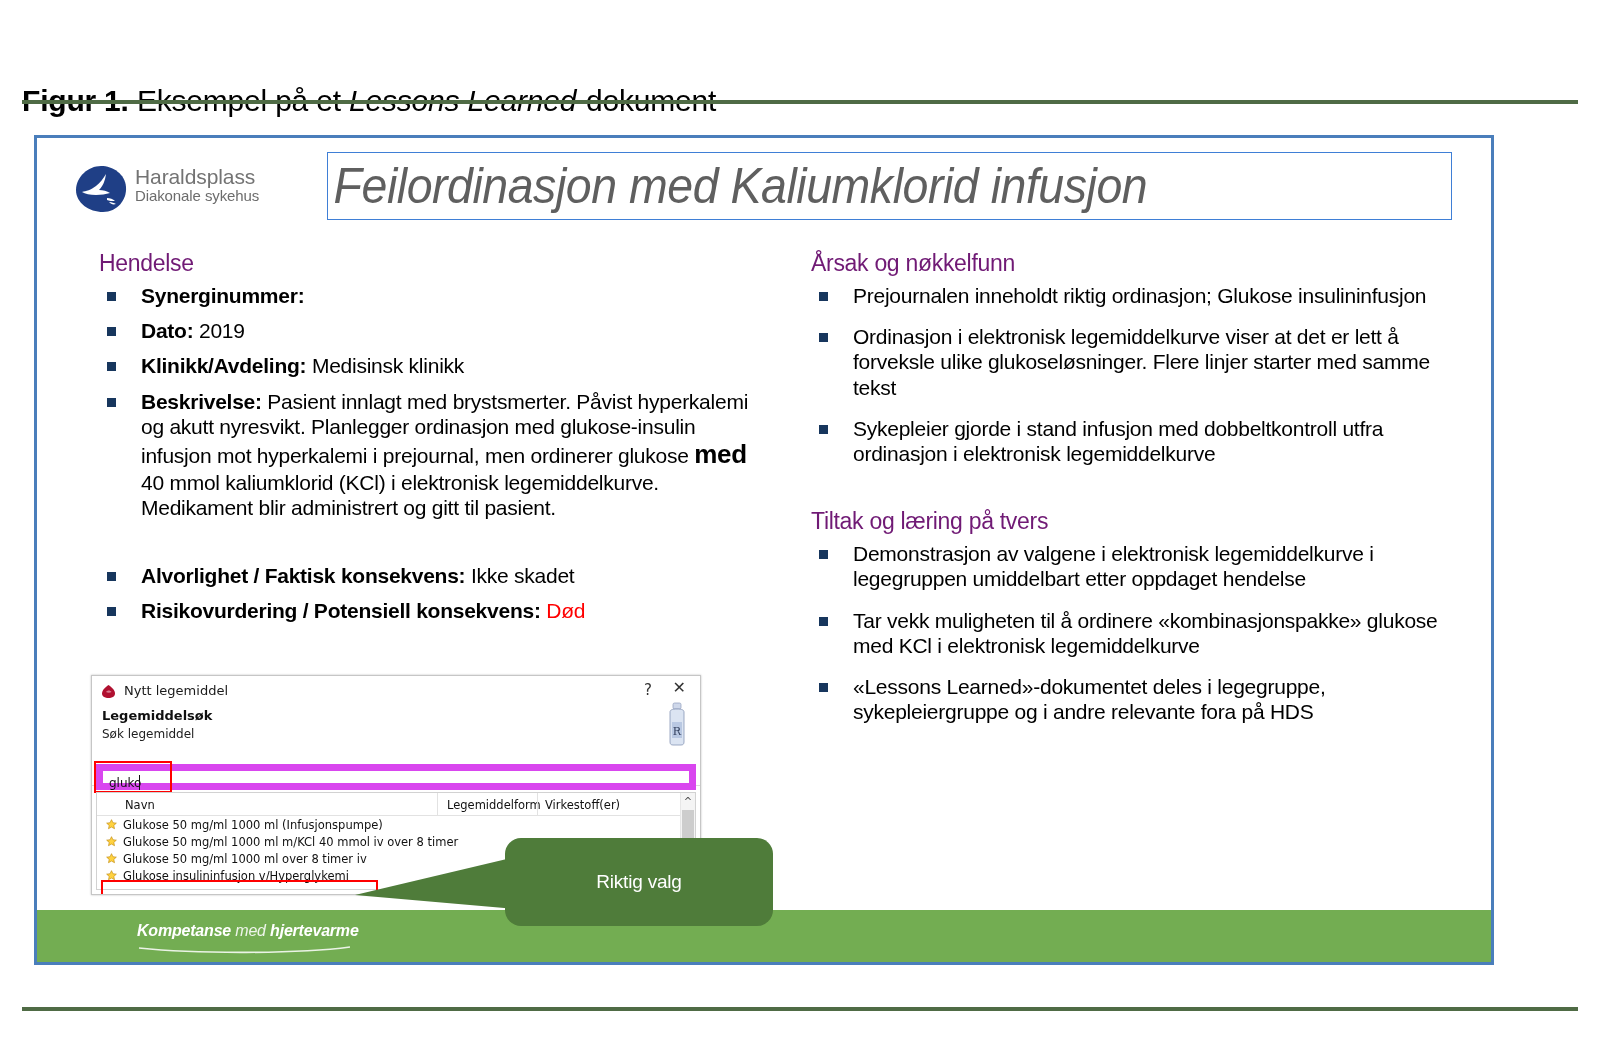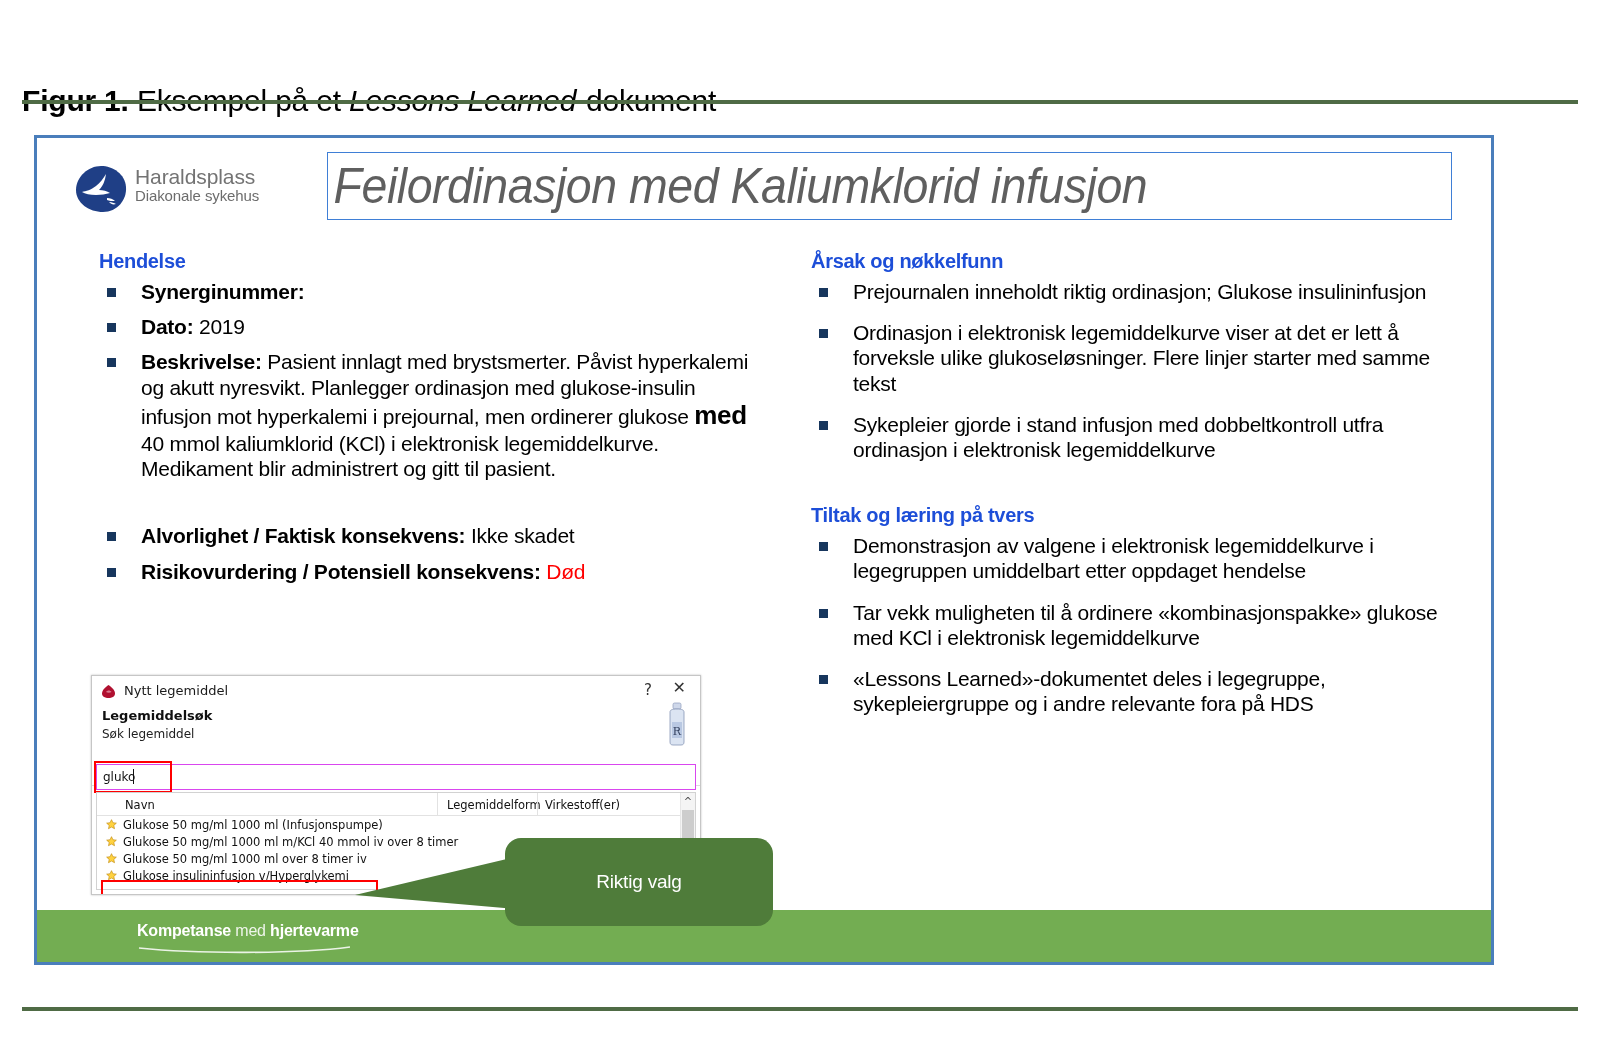--- a/index.html
+++ b/index.html
@@ -63,21 +63,21 @@
     padding-left:6px;
     letter-spacing:-0.5px;
   }
 
   
   .col{position:absolute;top:112px;}
   #col-left{left:58px;width:670px;}
   #col-right{left:770px;width:650px;}
 
   .sec-head{
-    color:#1d4ed8;font-weight:bold;font-size:20px;
+    color:#701a75;font-weight:normal;font-size:23px;
     margin:0 0 6px 4px;letter-spacing:-0.3px;
   }
   ul.bul{list-style:none;margin:0;padding:0;}
   ul.bul li{
     position:relative;
     padding-left:46px;
     margin-bottom:10px;
     font-size:21px;color:#000;
     line-height:1.20;
     letter-spacing:-0.25px;
@@ -129,21 +129,21 @@
   #dlg-sub-p{
     position:absolute;left:10px;top:21px;
     font-size:12px;color:#202020;
   }
   #rx-bottle{position:absolute;right:12px;top:-4px;width:22px;height:44px;}
   #dlg-div{position:absolute;left:0;right:0;top:79px;height:1px;background:#dcdcdc;}
 
   #search-row{position:absolute;left:4px;top:88px;right:4px;height:26px;}
   #search-input{
     position:absolute;left:0;top:0;right:0;height:26px;
-    border:1px solid #d946ef;background:#fff;box-sizing:border-box;
+    border:7px solid #d946ef;background:#fff;box-sizing:border-box;
   }
   #search-value{
     position:absolute;left:6px;top:5px;
     font-size:12px;color:#111;
   }
   #search-caret{
     position:absolute;left:36px;top:4px;width:1px;height:15px;background:#111;
   }
   #search-redbox{
     position:absolute;left:-2px;top:-3px;width:78px;height:32px;
@@ -198,21 +198,21 @@
     position:absolute;left:318px;top:713px;width:160px;height:62px;z-index:4;
   }
 
   
   #footer{
     position:absolute;left:0;right:0;bottom:0;height:52px;
     background:#73ad52;
   }
   #footer-slogan{
     position:absolute;left:100px;top:12px;
-    font-size:16px;color:#ffffff;font-weight:bold;
+    font-size:16px;color:#ffffff;font-style:italic;font-weight:bold;
     letter-spacing:-0.2px;
   }
   #footer-slogan .lite{font-weight:normal;opacity:.88;}
   #footer-swoosh{position:absolute;left:100px;top:34px;width:215px;height:10px;}
 </style>
 </head>
 <body>
 
 <div id="fig-caption">
   <span class="lbl">Figur 1.</span><span> Eksempel på et </span><span class="ital">Lessons Learned</span><span>-dokument</span>
@@ -240,20 +240,23 @@
   </div>
 
   <div class="col" id="col-left">
     <div class="sec-head">Hendelse</div>
     <ul class="bul">
       <li>
         <span class="b">Synerginummer:</span><span></span>
       </li>
       <li>
         <span class="b">Dato:</span><span> 2019</span>
+      </li>
+      <li>
+        <span class="b">Klinikk/Avdeling:</span><span> Medisinsk klinikk</span>
       </li>
       <li>
         <span class="b">Beskrivelse:</span><span> Pasient innlagt med brystsmerter. Påvist hyperkalemi og akutt nyresvikt. Planlegger ordinasjon med glukose-insulin infusjon mot hyperkalemi i prejournal, men ordinerer glukose </span><span class="big">med</span><span> 40 mmol kaliumklorid (KCl) i elektronisk legemiddelkurve. Medikament blir administrert og gitt til pasient.</span>
       </li>
     </ul>
     <div class="gap"></div>
     <ul class="bul">
       <li>
         <span class="b">Alvorlighet / Faktisk konsekvens:</span><span> Ikke skadet</span>
       </li>

